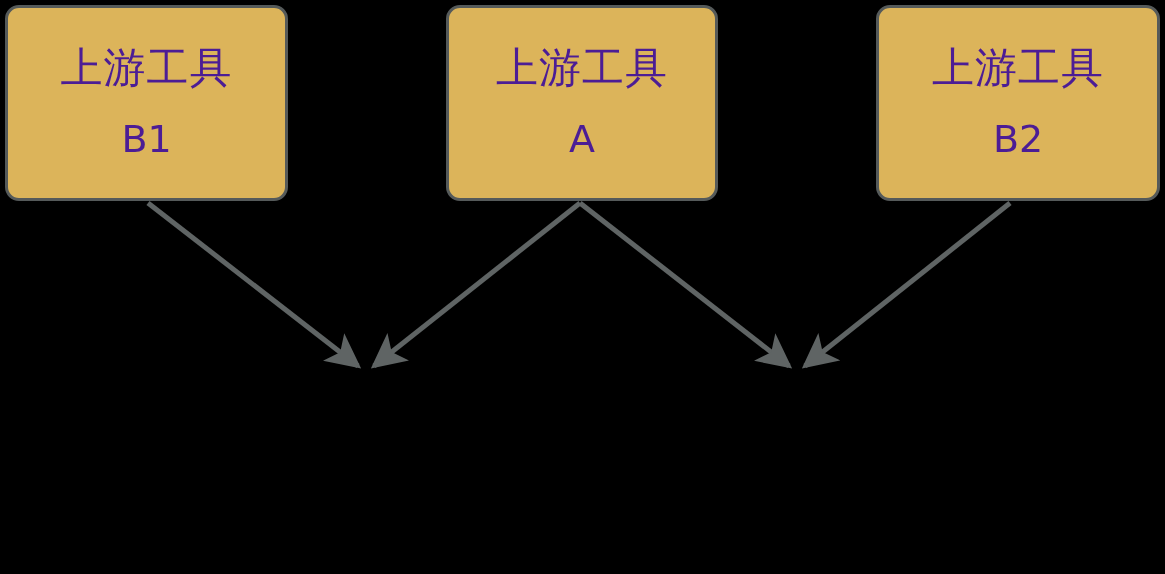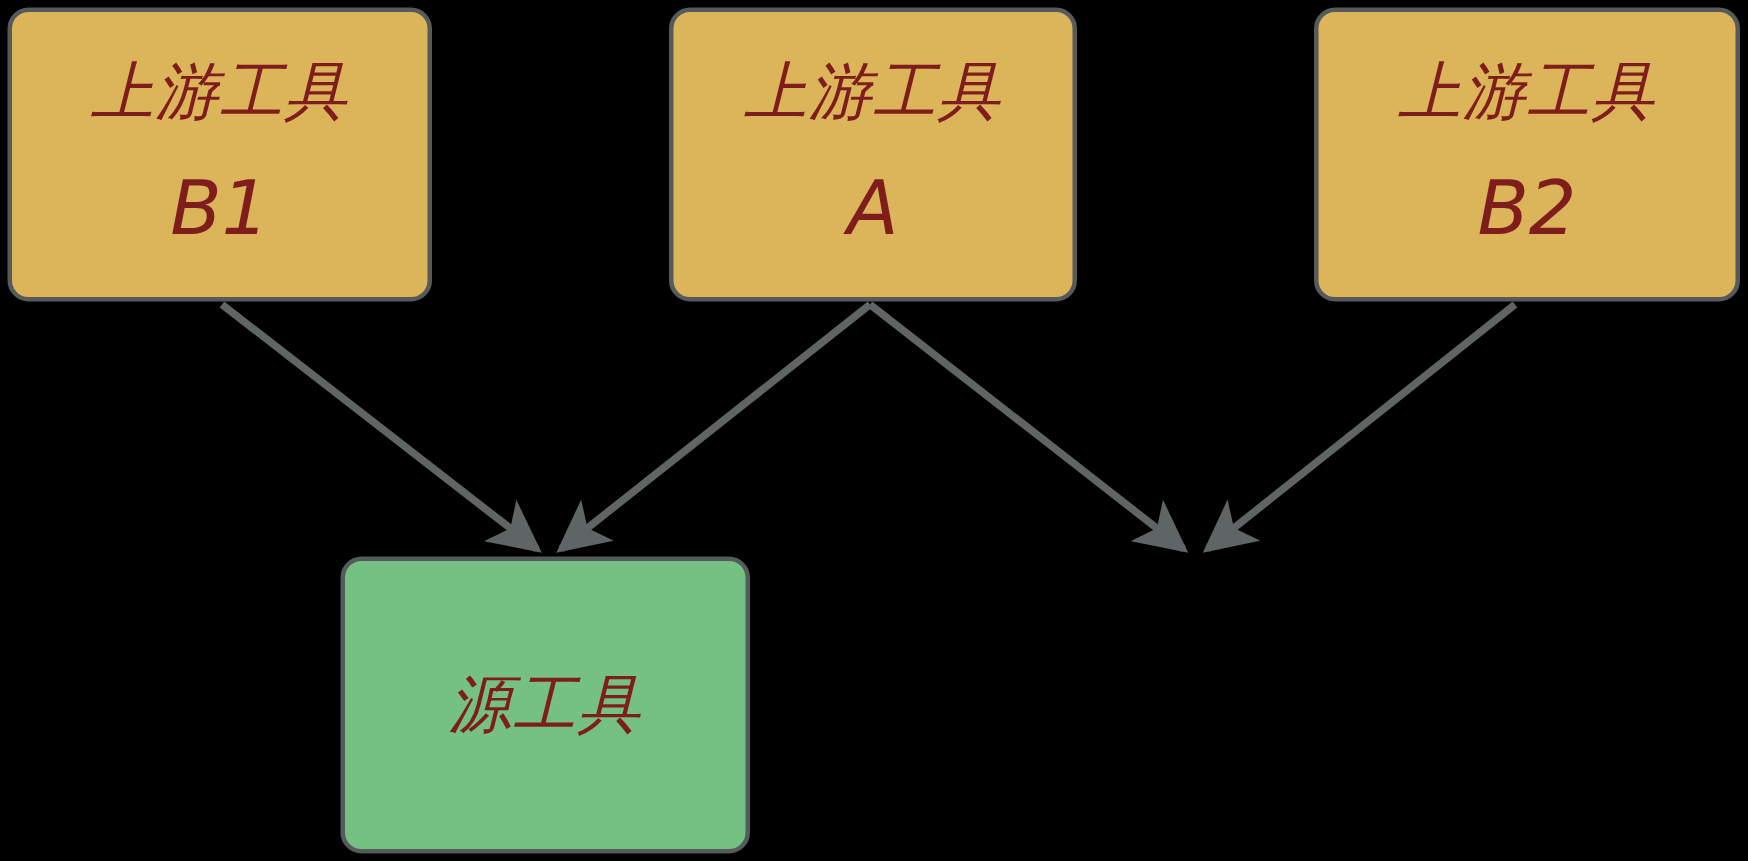--- a/index.html
+++ b/index.html
@@ -25,31 +25,30 @@
   }
   .node {
     position: absolute;
     box-sizing: border-box;
     border: 3px solid #555a5a;
     border-radius: 14px;
     display: flex;
     flex-direction: column;
     align-items: center;
     justify-content: center;
-    color: #7f1d1d;
+    color: #4c1d95;
     text-align: center;
     line-height: 1.15;
-    font-style: italic;
   }
   .node .line1 {
     font-size: 42px;
     letter-spacing: 1px;
   }
   .node .line2 {
-    font-size: 50px;
+    font-size: 38px;
     margin-top: 26px;
   }
   .node.single .line1 {
     font-size: 42px;
     margin: 0;
   }
   .node.upstream {
     background: #dcb45a;
   }
   .node.source {
@@ -93,18 +92,15 @@
   <div class="node upstream" id="node-a">
     <span class="line1">上游工具</span>
     <span class="line2">A</span>
   </div>
 
   <div class="node upstream" id="node-b2">
     <span class="line1">上游工具</span>
     <span class="line2">B2</span>
   </div>
 
-  <div class="node source single" id="node-src">
-    <span class="line1">源工具</span>
-  </div>
 
 
 </div>
 
 </body></html>

